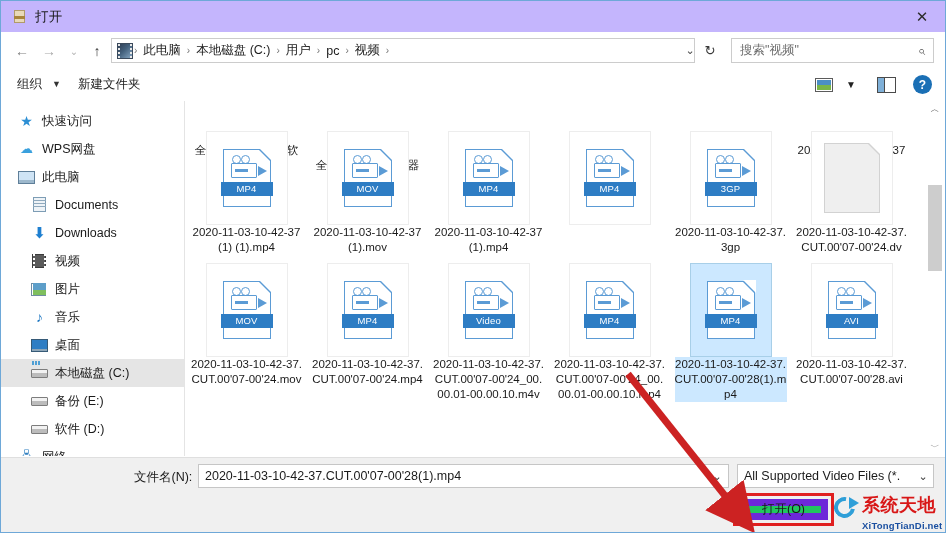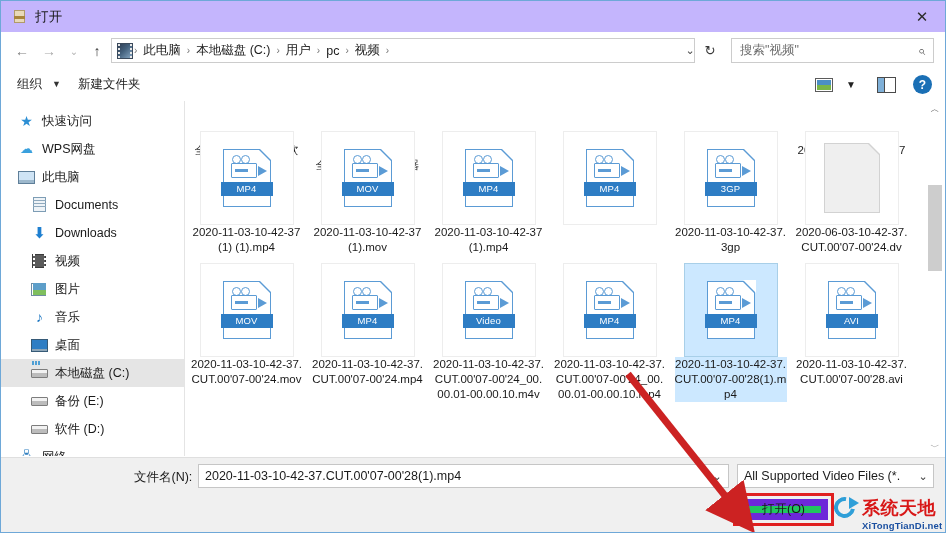--- a/index.html
+++ b/index.html
@@ -248,21 +248,21 @@
     position: absolute; left: 0; top: -74px;
     width: 726px;
     display: flex; flex-wrap: wrap;
   }
   .cell {
     width: 121px;
     padding: 2px 3px 6px 3px;
     display: flex; flex-direction: column; align-items: center;
   }
   .thumb {
-    width: 94px; height: 94px;
+    width: 82px; height: 94px;
     border: 1px solid #ededed;
     display: flex; align-items: center; justify-content: center;
     background: #ffffff;
   }
   .cell.selected .thumb { border-color: #a8cfe8; background: #cce8ff; }
   .cell.selected .fname { background: #cce8ff; }
   .fname {
     font-size: 11.5px; color: #1a1a1a;
     line-height: 15px; text-align: center;
     width: 112px;
@@ -400,21 +400,21 @@
     display: flex; align-items: center; justify-content: center;
     font-size: 12.5px; color: #1a1a1a;
   }
 
   
   .watermark {
     position: absolute; left: 832px; top: 493px;
     width: 112px; height: 38px;
     display: flex; flex-direction: column; justify-content: center;
   }
-  .wm-top { display: flex; align-items: flex-end; font-family: Liberation Mono, monospace; }
+  .wm-top { display: flex; align-items: flex-start; }
   .wm-logo {
     width: 26px; height: 24px; position: relative; flex: 0 0 auto;
     margin-right: 3px;
   }
   .wm-logo .ring {
     position: absolute; left: 1px; top: 2px;
     width: 21px; height: 21px; border-radius: 50%;
     border: 4px solid #2f9fd8;
     border-right-color: transparent;
     transform: rotate(-35deg);
@@ -670,21 +670,21 @@
         </div>
         <div class="fname">2020-11-03-10-42-37.3gp</div>
       </div>
       <div class="cell">
         <div class="thumb">
           <div class="vicon blank big">
             <div class="page"></div>
               <div class="fold"></div>
           </div>
         </div>
-        <div class="fname">2020-06-03-10-42-37.CUT.00'07-00'24.dv</div>
+        <div class="fname">2020-11-03-10-42-37.CUT.00'07-00'24.dv</div>
       </div>
 
       <div class="cell">
         <div class="thumb">
           <div class="vicon">
             <div class="page"></div>
               <div class="fold"></div>
             <div class="reel r1"></div>
               <div class="reel r2"></div>
             <div class="cam">

